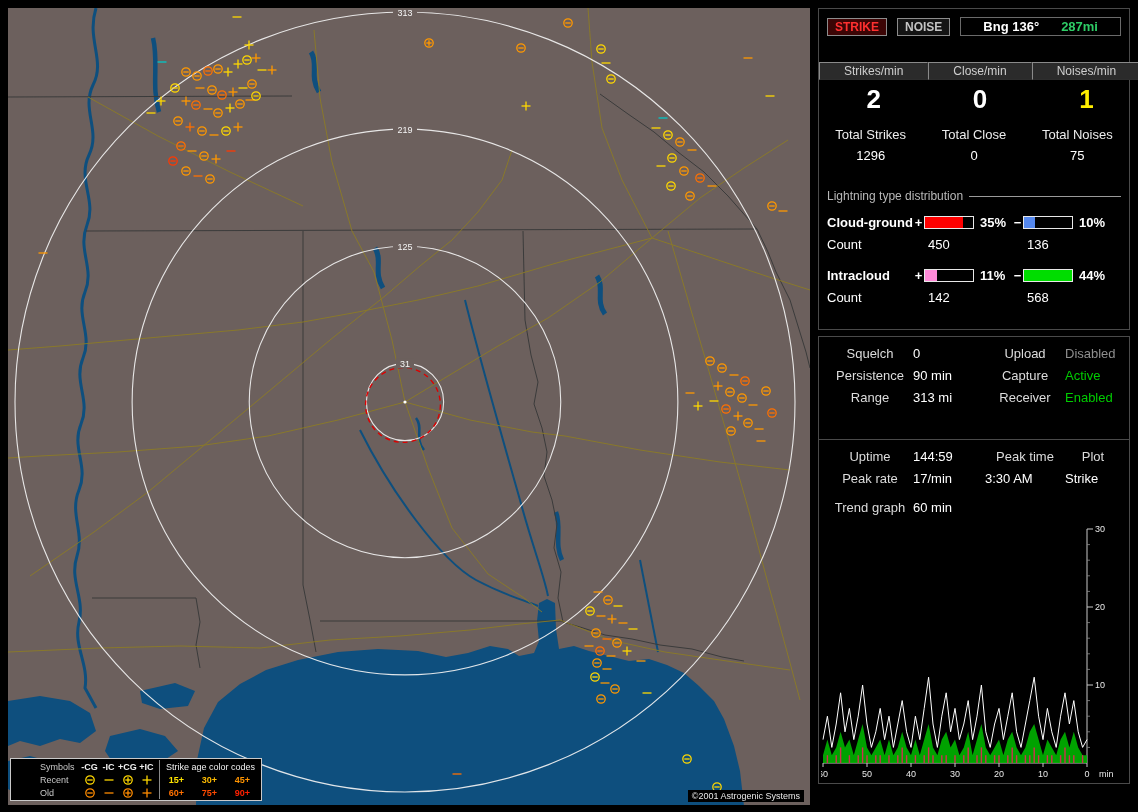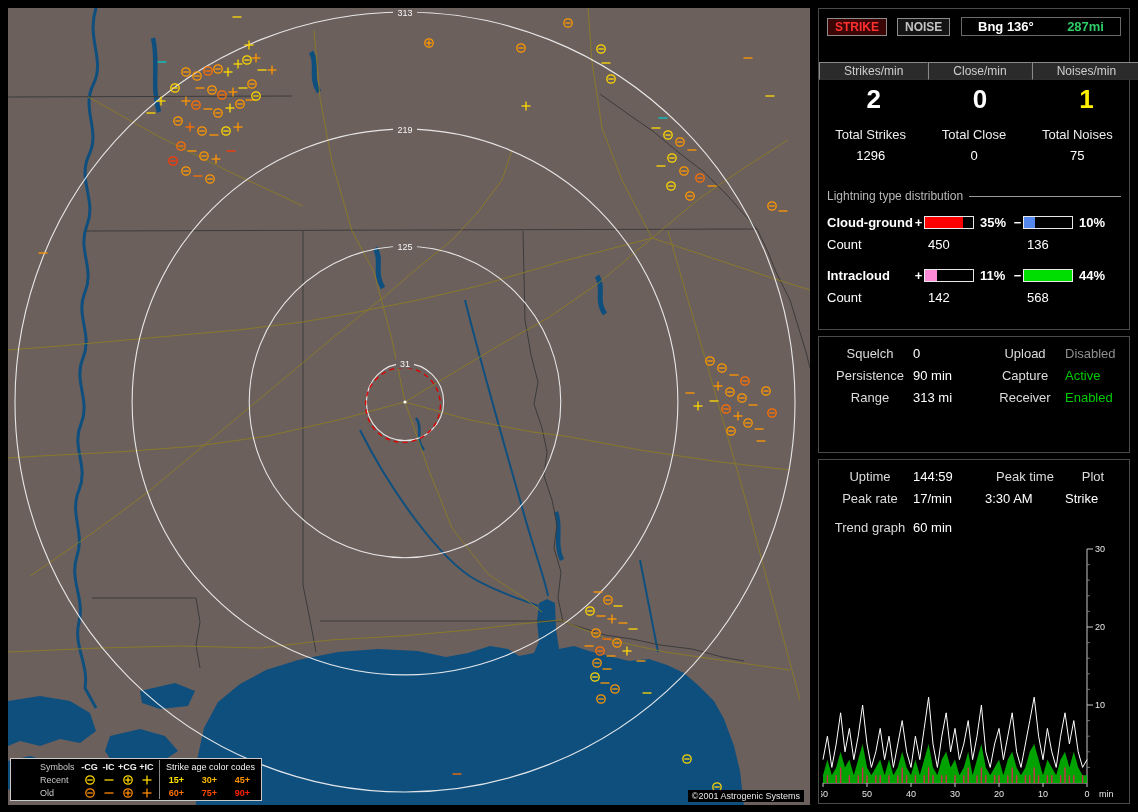--- a/index.html
+++ b/index.html
@@ -22,28 +22,28 @@
   .lg-colhead{display:inline-block;color:#f0f0f0;font-weight:bold;}
   .lg-ages{display:flex;flex:1;border-left:1px solid #8a8a8a;margin-left:3px;height:100%;align-items:center;}
   .lg-ages-head{flex:1;text-align:center;color:#f0f0f0;}
   .lg-age{width:33px;text-align:center;font-weight:bold;}
 
   
   .panel{position:absolute;left:818px;width:312px;background:#000;
          border:1px solid #4a4a4a;box-sizing:border-box;font-size:13px;}
   #panel-top{top:8px;height:322px;}
   #panel-mid{top:336px;height:117px;}
-  #panel-bot{top:459px;height:345px;}
+  #panel-bot{top:439px;height:345px;}
 
   .toolbar{display:flex;margin:8px 8px 0;gap:10px;align-items:center;}
   .btn{font-size:12px;font-weight:bold;padding:1px 7px;border:1px solid #8c8c8c;cursor:default;}
   .btn-strike{color:#ff3030;background:#3c0505;}
   .btn-noise{color:#c4c4c4;background:#141414;}
   .bng-box{margin-left:auto;display:flex;width:126px;justify-content:space-between;
-           border:1px solid #6a6a6a;background:#000;padding:1px 16px;font-size:13px;font-weight:bold;}
+           border:1px solid #6a6a6a;background:#000;padding:1px 22px;font-size:13px;font-weight:bold;}
   .bng-dist{color:#2ecc66;}
 
   .rates,.totals{display:flex;text-align:center;}
   .rates{margin-top:26px;}
   .rate-cell,.total-cell{flex:1;}
   .rate-label{display:inline-block;font-size:12px;color:#cfcfcf;background:#2b2b2b;
               border:1px solid;border-color:#8a8a8a #2e2e2e #2e2e2e #8a8a8a;padding:1px 24px;}
   .rate-value{font-size:26px;font-weight:bold;margin-top:4px;}
   .rate-yellow{color:#ffee00;}
   .totals{margin-top:12px;}

